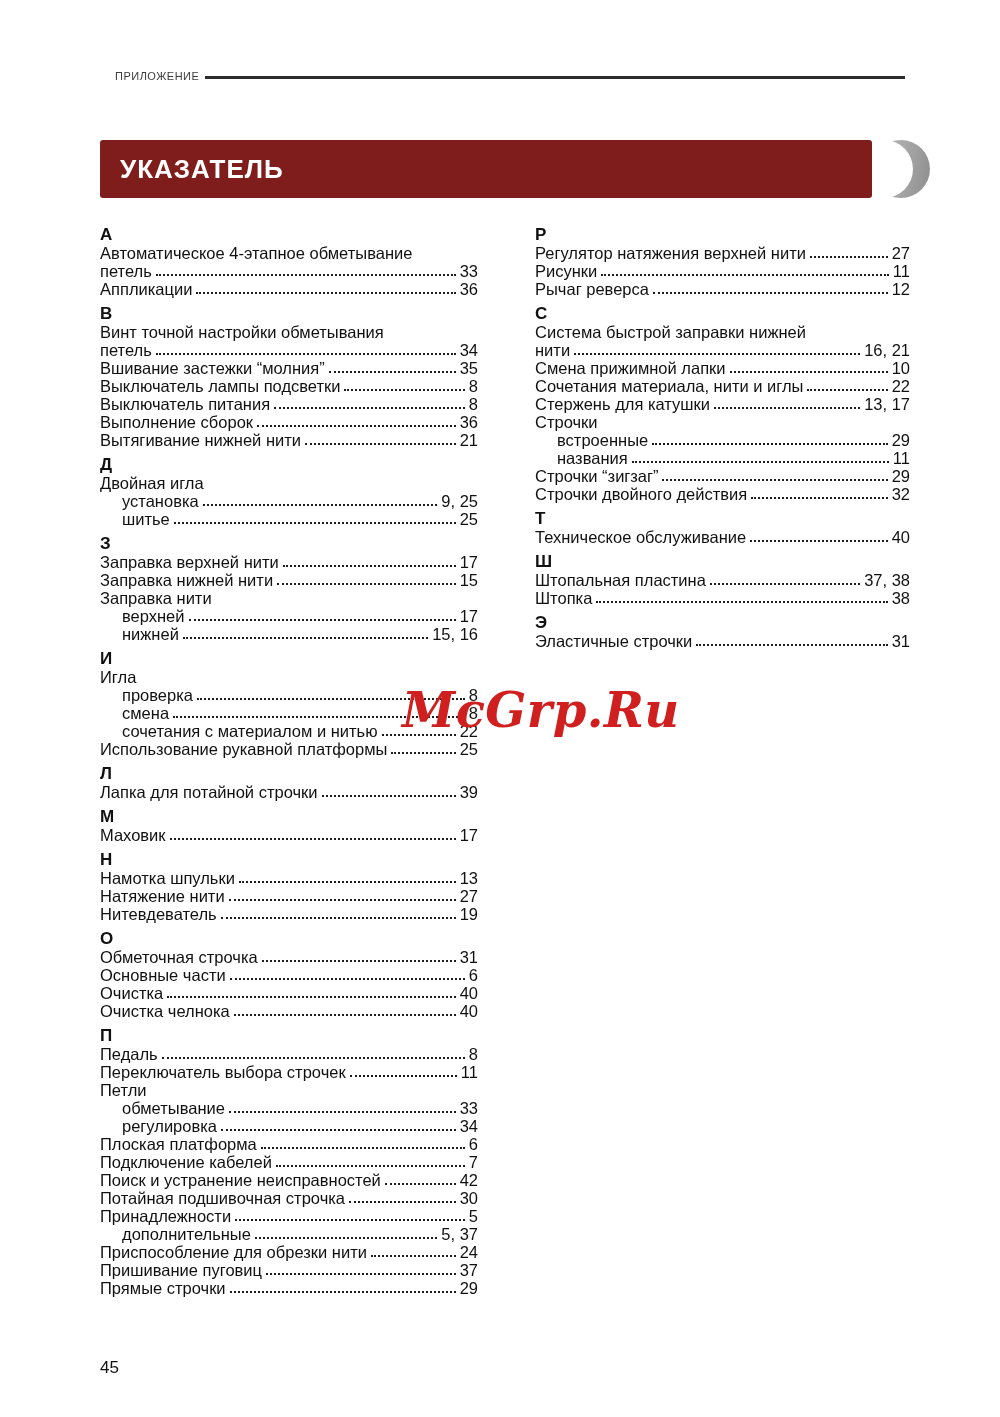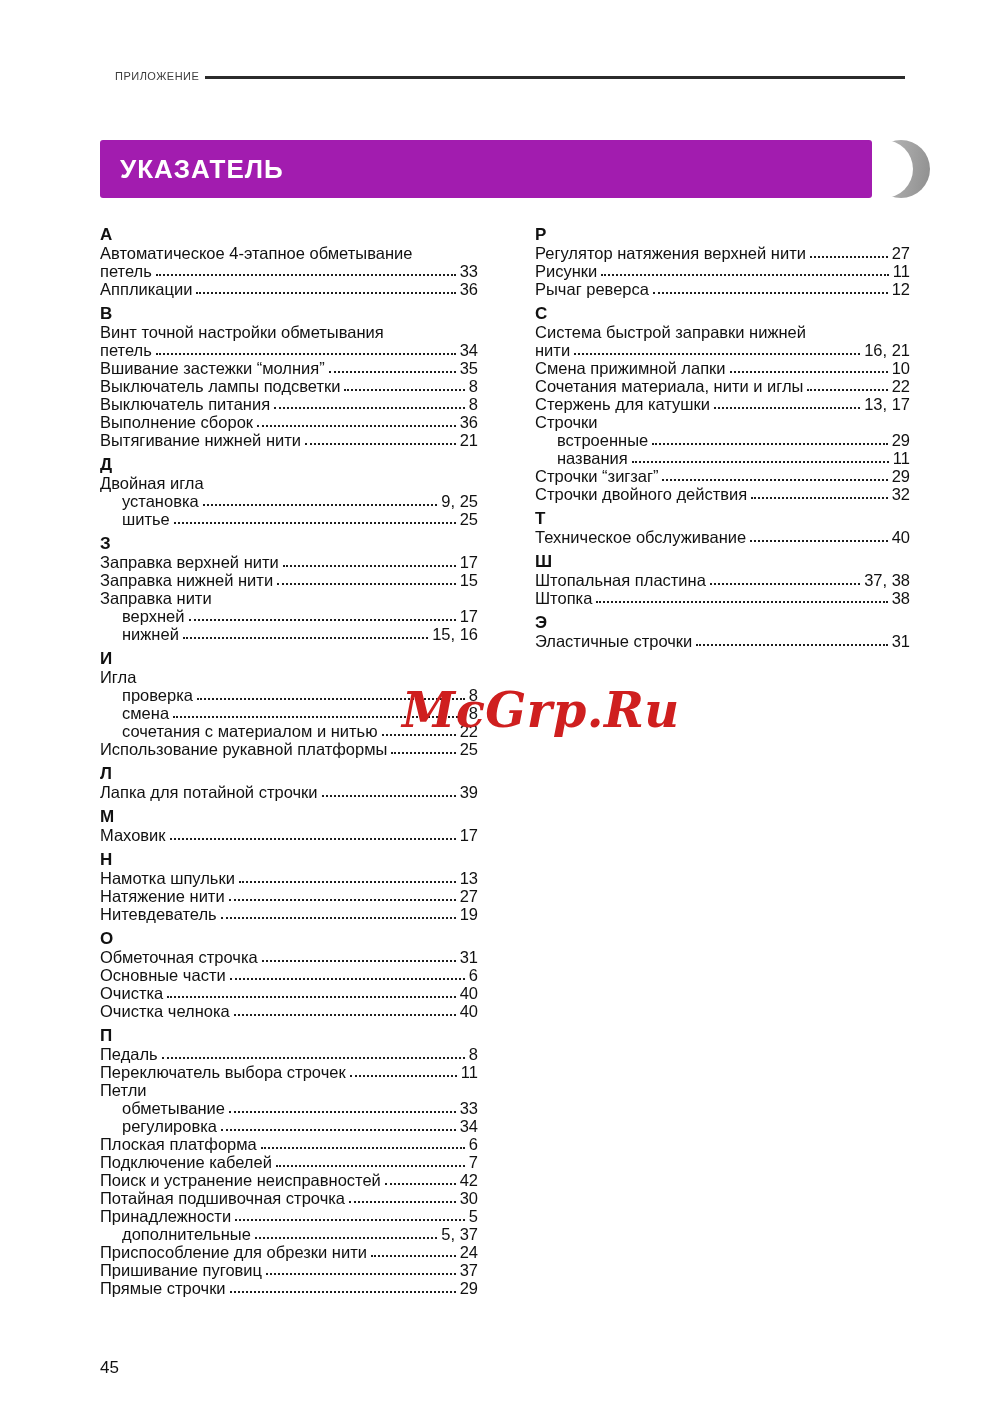--- a/index.html
+++ b/index.html
@@ -84,21 +84,21 @@
 <body>
 
 <div class="page">
 
   <div class="appendix-header">
     <span class="appendix-label">ПРИЛОЖЕНИЕ</span>
     <span class="header-rule"></span>
   </div>
 
   <div class="banner-row">
-    <div class="banner" style="background-color: #a21caf;">
+    <div class="banner" style="background-color: #7f1d1d;">
       <span class="banner-title">УКАЗАТЕЛЬ</span>
     </div>
     <div class="crescent"></div>
   </div>
 
   <div class="columns">
     <div class="col">
         <div class="section">
           <div class="letter">А</div>
           <div class="entry">

